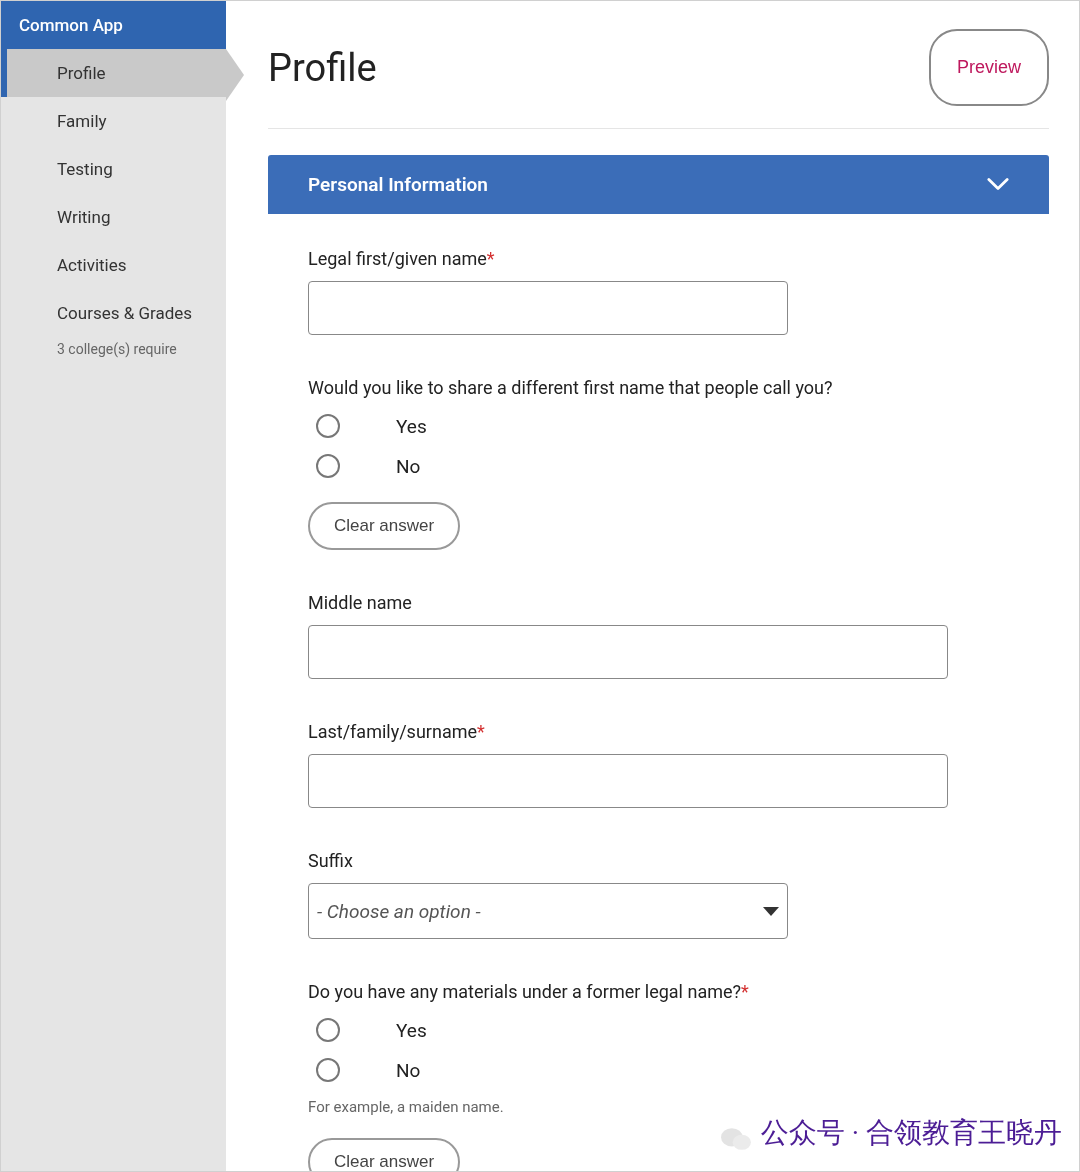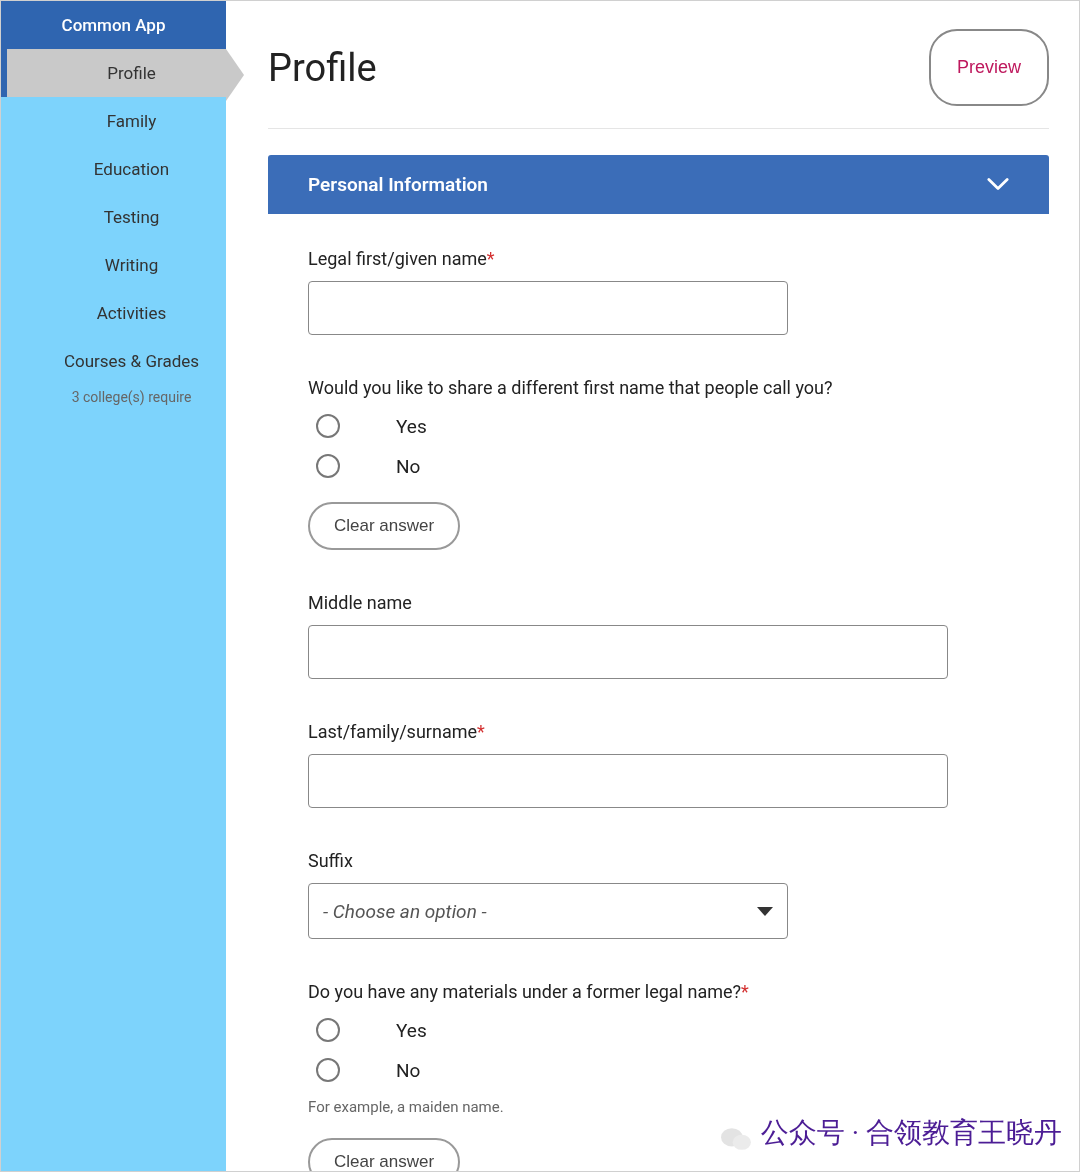--- a/index.html
+++ b/index.html
@@ -13,23 +13,22 @@
     .container {
       display: flex;
       width: 100%;
       height: 100%;
       border: 1px solid #d0d0d0;
     }
 
     
     .sidebar {
       width: 225px;
-      background: #7dd3fc;
+      background: #e5e5e5;
       flex-shrink: 0;
-      text-align: center;
     }
     .sidebar-header {
       background: #2f65b0;
       color: #fff;
       padding: 14px 18px;
       font-size: 17px;
       font-weight: 500;
     }
     .sidebar-items { list-style: none; }
     .sidebar-item {
@@ -158,21 +157,21 @@
     }
 
     .select-wrap {
       width: 480px;
       height: 56px;
       border: 1px solid #888;
       border-radius: 4px;
       display: flex;
       align-items: center;
       justify-content: space-between;
-      padding: 0 14px;
+      padding: 0 8px;
       cursor: pointer;
     }
     .select-placeholder {
       font-style: italic;
       color: #555;
       font-size: 19px;
     }
     .caret-icon {
       width: 0; height: 0;
       border-left: 8px solid transparent;
@@ -208,23 +207,20 @@
 <div class="container">
 
   <nav class="sidebar">
     <div class="sidebar-header">Common App</div>
     <ul class="sidebar-items">
       <li class="sidebar-item active">
         <span>Profile</span>
       </li>
       <li class="sidebar-item">
         <span>Family</span>
-      </li>
-      <li class="sidebar-item">
-        <span>Education</span>
       </li>
       <li class="sidebar-item">
         <span>Testing</span>
       </li>
       <li class="sidebar-item">
         <span>Writing</span>
       </li>
       <li class="sidebar-item">
         <span>Activities</span>
       </li>

